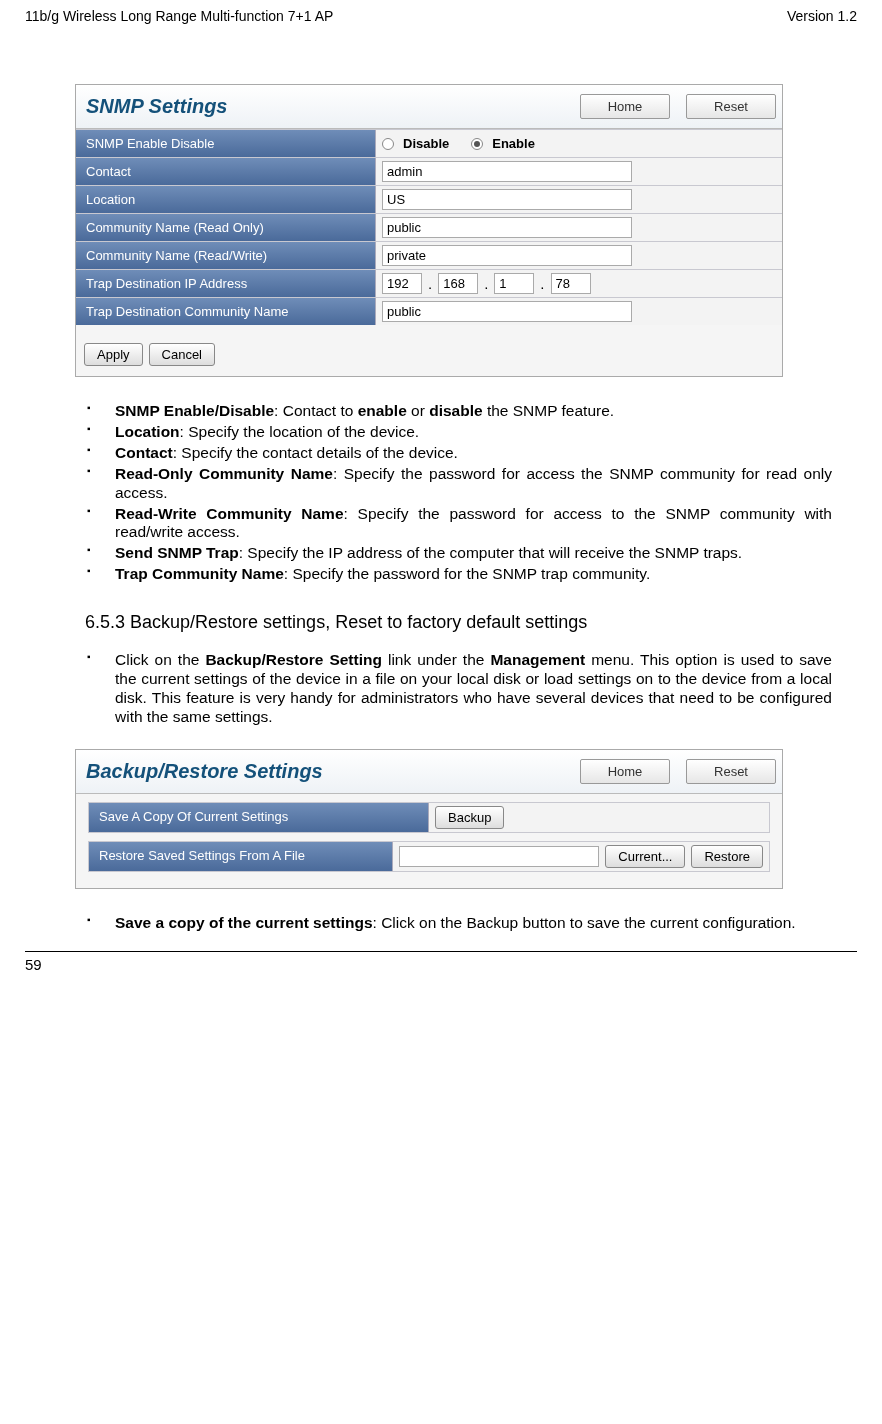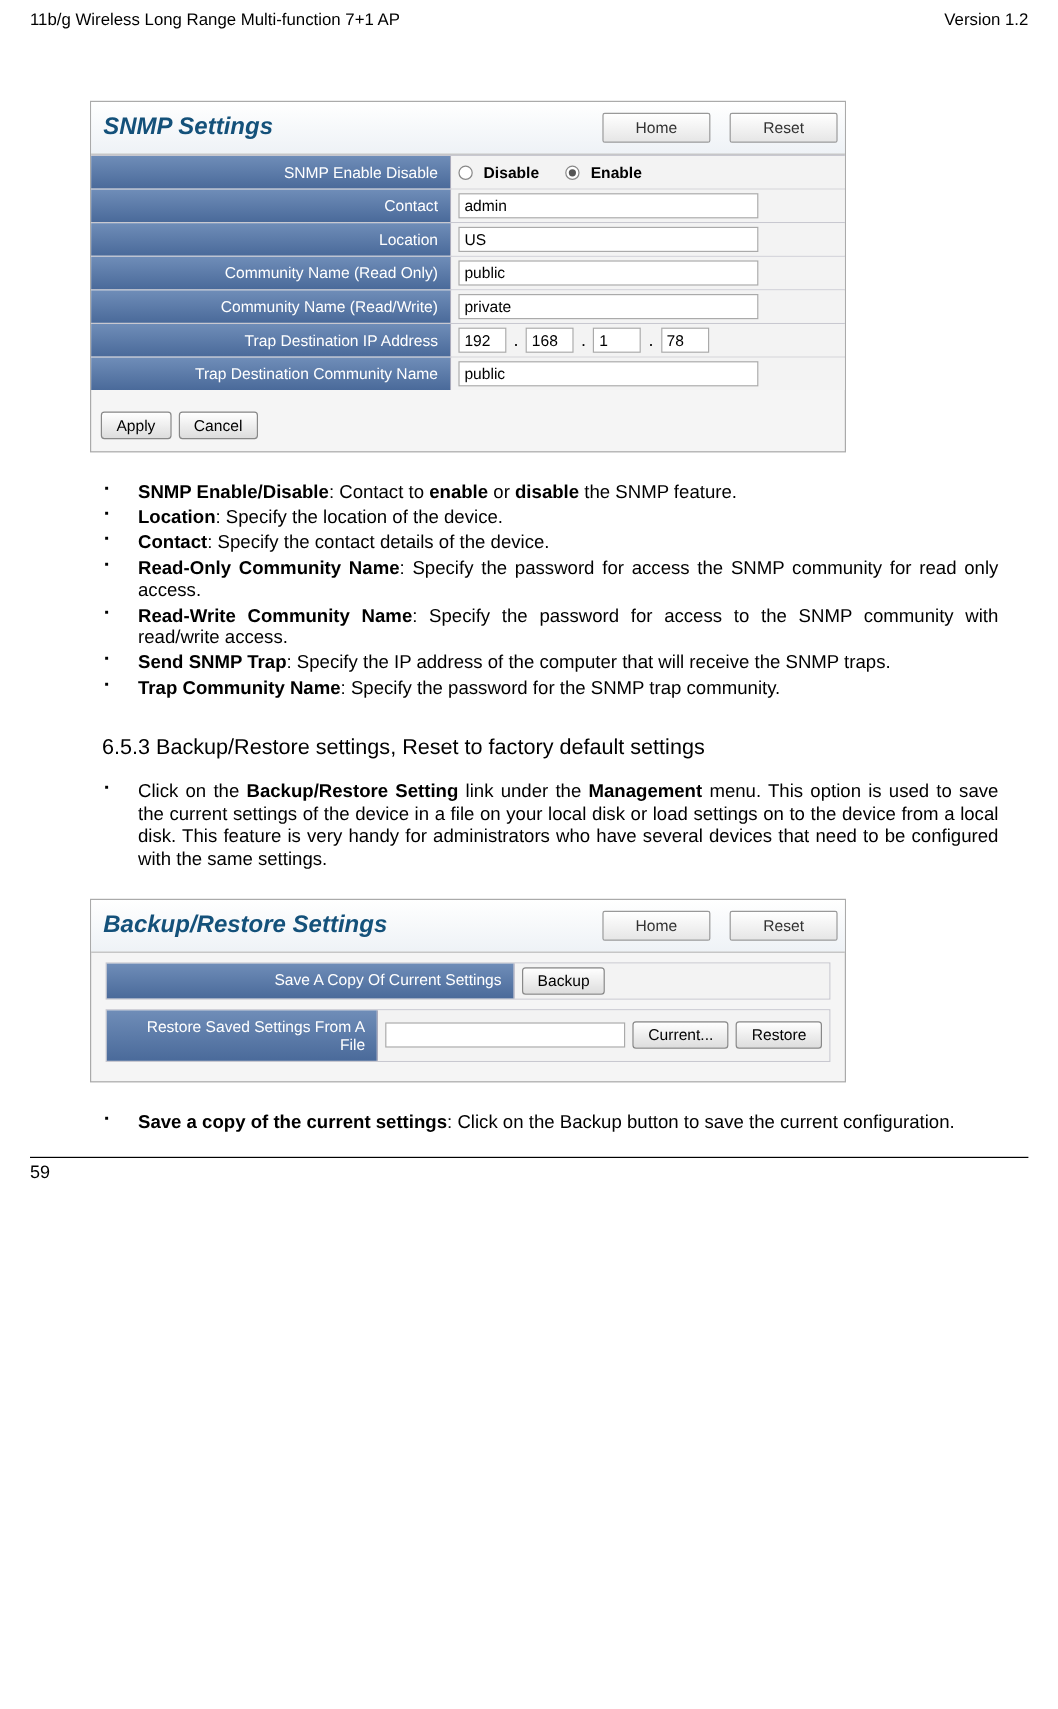--- a/index.html
+++ b/index.html
@@ -12,21 +12,21 @@
     padding: 8px 25px 10px 25px;
   }
   .header-row {
     display: flex;
     justify-content: space-between;
     font-size: 14px;
     margin-bottom: 60px;
   }
   .panel {
     margin-left: 50px;
-    width: 630px;
+    width: 708px;
     border: 1px solid #aaa;
     background: #f5f5f5;
     margin-bottom: 25px;
   }
   .panel-title-bar {
     background: linear-gradient(#fff,#eef2f6);
     display: flex;
     align-items: center;
     justify-content: space-between;
     padding: 4px 6px;
@@ -55,21 +55,20 @@
     border-top:1px solid #c8c8d0;
   }
   .formrow:first-of-type { border-top:none; }
   .cell-label {
     width: 300px;
     background: linear-gradient(#6f8db8,#4a6a9a);
     color:#fff;
     font-size:13px;
     padding: 6px 10px;
     border-right:1px solid #aab;
-    text-align:right;
   }
   .cell-input {
     flex:1;
     background:#f3f3f3;
     padding:3px 6px;
     display:flex;
     align-items:center;
     gap:6px;
   }
   .txt {

